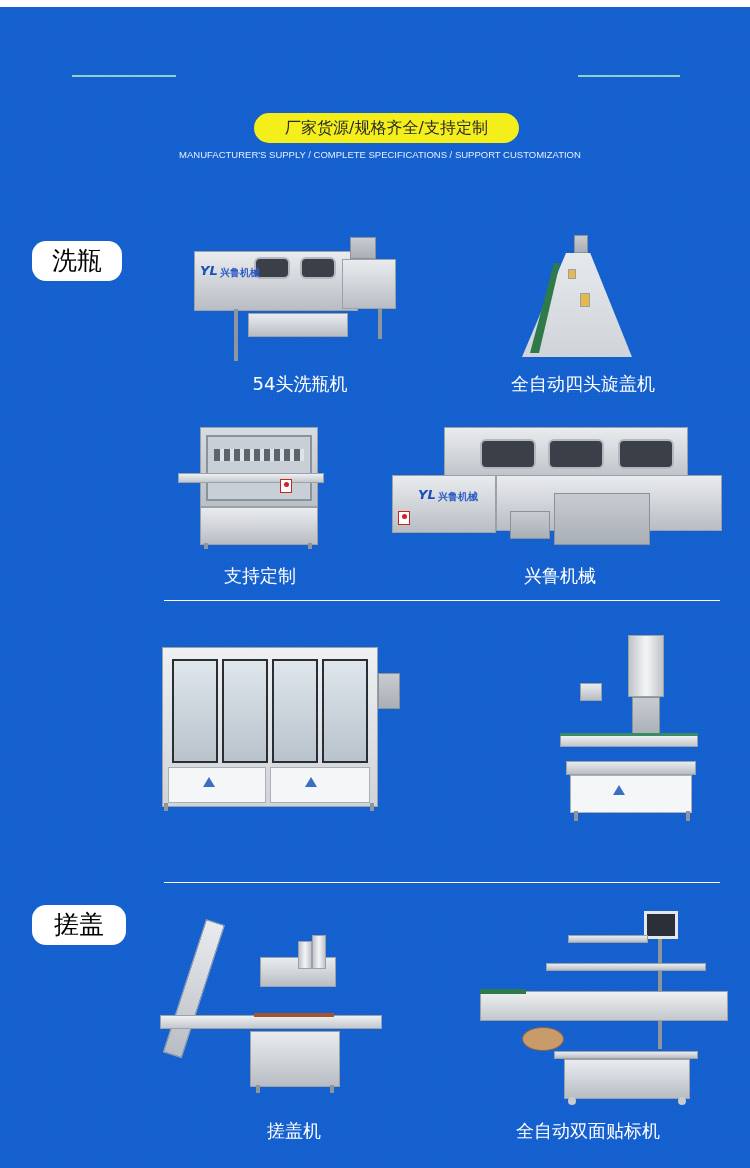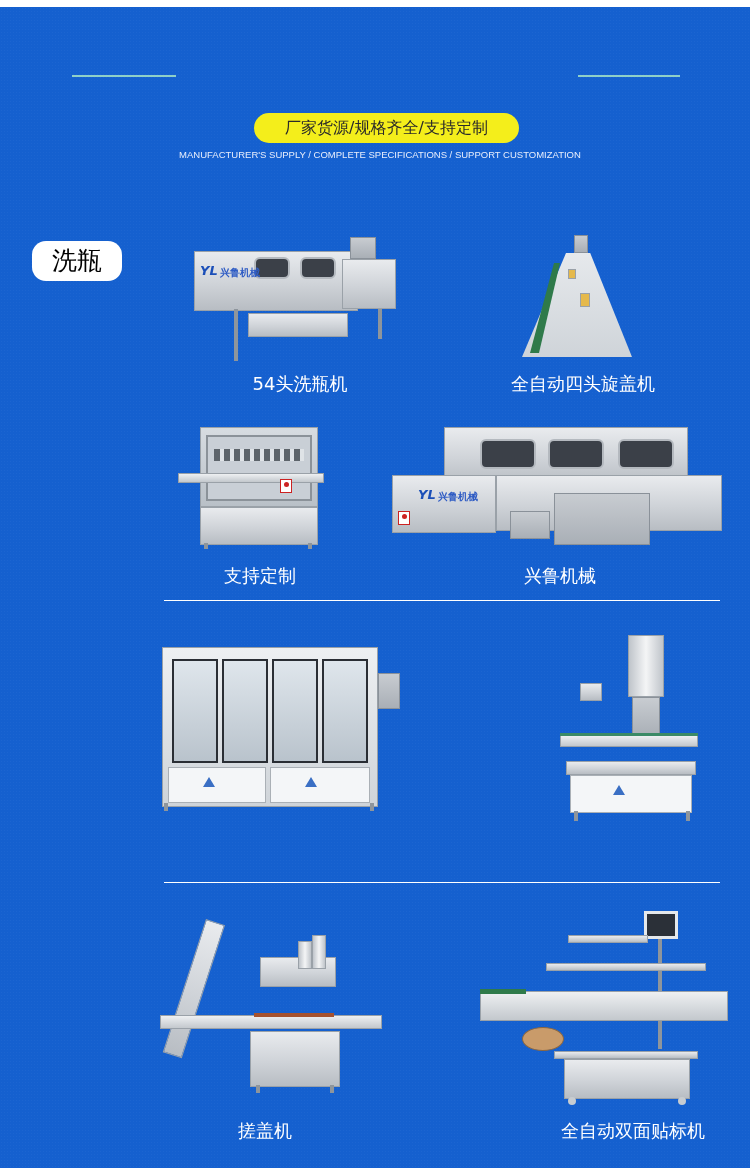--- a/index.html
+++ b/index.html
@@ -149,43 +149,44 @@
     <div class="conveyor" style="left:0;top:104px;width:138px;height:12px;"></div>
     <div class="belt-green" style="left:0;top:102px;width:138px;height:3px;background:#3b8a66;"></div>
     <div class="steel abs" style="left:6px;top:130px;width:130px;height:14px;"></div>
     <div class="bluecard" style="left:10px;top:144px;width:122px;height:38px;"></div>
     <div class="leg" style="left:14px;top:180px;height:10px;"></div>
     <div class="leg" style="left:126px;top:180px;height:10px;"></div>
   </div>
 
   <div class="divider" style="top:875px;"></div>
 
+  <div class="label" style="left:32px;top:898px;width:94px;">搓盖</div>
 
   <div class="machine" style="left:160px;top:908px;width:224px;height:192px;">
     <div class="steel abs" style="left:46px;top:4px;width:20px;height:140px;transform:rotate(18deg);transform-origin:top left;"></div>
     <div class="steel abs" style="left:100px;top:42px;width:76px;height:30px;"></div>
     <div class="cyl" style="left:138px;top:26px;width:14px;height:28px;"></div>
     <div class="cyl" style="left:152px;top:20px;width:14px;height:34px;"></div>
     <div class="conveyor" style="left:0;top:100px;width:222px;height:14px;"></div>
     <div class="brown" style="left:94px;top:98px;width:80px;height:4px;"></div>
     <div class="steel abs" style="left:90px;top:116px;width:90px;height:56px;"></div>
     <div class="leg" style="left:96px;top:170px;height:8px;"></div>
     <div class="leg" style="left:170px;top:170px;height:8px;"></div>
   </div>
-  <div class="caption" style="left:220px;top:1112px;width:90px;">搓盖机</div>
+  <div class="caption" style="left:231px;top:1112px;width:90px;text-align:right;">搓盖机</div>
 
 
   <div class="machine" style="left:478px;top:904px;width:250px;height:192px;">
     <div class="screen" style="left:166px;top:0;width:34px;height:28px;"></div>
     <div class="leg" style="left:180px;top:28px;height:110px;"></div>
     <div class="steel abs" style="left:90px;top:24px;width:80px;height:8px;"></div>
     <div class="steel abs" style="left:68px;top:52px;width:160px;height:8px;"></div>
     <div class="conveyor" style="left:2px;top:80px;width:248px;height:30px;"></div>
     <div class="belt-green" style="left:2px;top:78px;width:46px;height:5px;"></div>
     <div class="abs" style="left:44px;top:116px;width:42px;height:24px;border-radius:50%;background:#c99b6a;border:1px solid #8a6640;"></div>
     <div class="steel abs" style="left:76px;top:140px;width:144px;height:8px;"></div>
     <div class="steel abs" style="left:86px;top:148px;width:126px;height:40px;"></div>
     <div class="abs" style="left:90px;top:186px;width:8px;height:8px;border-radius:50%;background:#c7ccd1;"></div>
     <div class="abs" style="left:200px;top:186px;width:8px;height:8px;border-radius:50%;background:#c7ccd1;"></div>
   </div>
-  <div class="caption" style="left:545px;top:1112px;width:176px;">全自动双面贴标机</div>
+  <div class="caption" style="left:500px;top:1112px;width:176px;">全自动双面贴标机</div>
 
 </div>
 
 </body></html>

